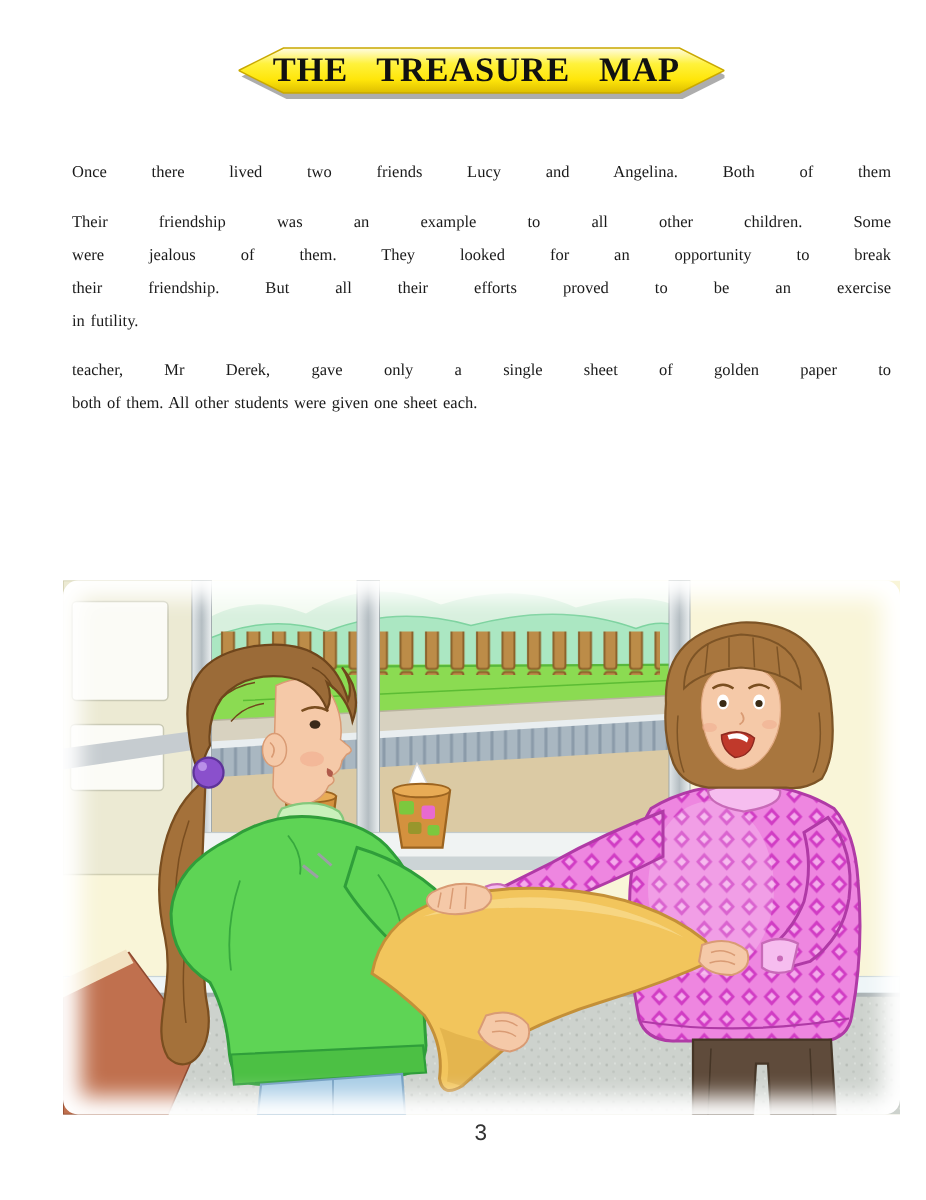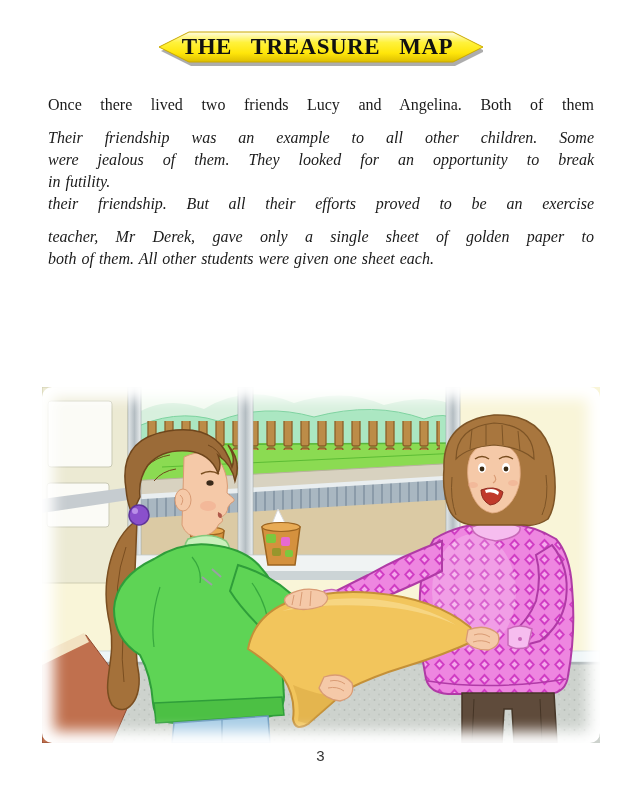--- a/index.html
+++ b/index.html
@@ -9,24 +9,24 @@
   
   .banner-wrap{position:absolute;top:29px;left:50%;transform:translateX(-50%);
                width:324px;height:40px;}
   .banner-wrap svg{position:absolute;left:0;top:0;}
   .banner-title{position:absolute;left:0;top:2px;width:318px;height:32px;
                 display:flex;align-items:center;justify-content:center;
                 font-family:"Liberation Serif", serif;font-weight:bold;
                 font-size:23px;letter-spacing:.5px;word-spacing:13px;color:#111;}
 
   
-  .story{position:absolute;left:36px;top:94px;width:546px;
-         font-size:16px;line-height:22px;}
+  .story{position:absolute;left:36px;top:104px;width:546px;
+         font-size:11px;line-height:22px;}
   .para{margin:0;}
-  .para + .para{margin-top:11px;font-style:italic;}
+  .para + .para{margin-top:11px;}
   .line{text-align:justify;text-align-last:justify;word-spacing:1px;}
   .line.last{text-align-last:left;}
 
   
   .illus{position:absolute;left:30px;top:387px;width:558px;height:356px;}
   .illus svg{display:block;}
   .vignette{position:absolute;inset:0;pointer-events:none;border-radius:10px;
             box-shadow:inset 0 0 14px 12px #ffffff;}
 
   
@@ -54,22 +54,22 @@
     <div class="banner-title">THE TREASURE MAP</div>
   </div>
 
   <div class="story">
       <div class="para">
         <div class="line">Once there lived two friends Lucy and Angelina. Both of them</div>
       </div>
       <div class="para">
         <div class="line">Their friendship was an example to all other children. Some</div>
         <div class="line">were jealous of them. They looked for an opportunity to break</div>
+        <div class="line">their friendship. But all their efforts proved to be an exercise</div>
         <div class="line last">in futility.</div>
-        <div class="line">their friendship. But all their efforts proved to be an exercise</div>
       </div>
       <div class="para">
         <div class="line">teacher, Mr Derek, gave only a single sheet of golden paper to</div>
         <div class="line last">both of them. All other students were given one sheet each.</div>
       </div>
     </div>
 
   <div class="illus">
     <svg width="558" height="356" viewBox="0 0 558 356">
       <defs>

